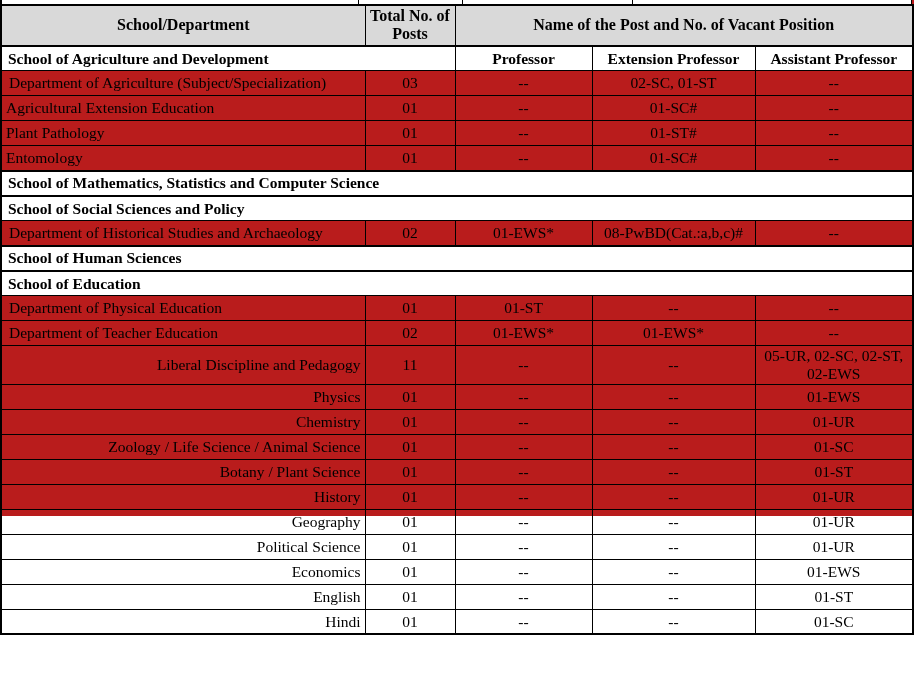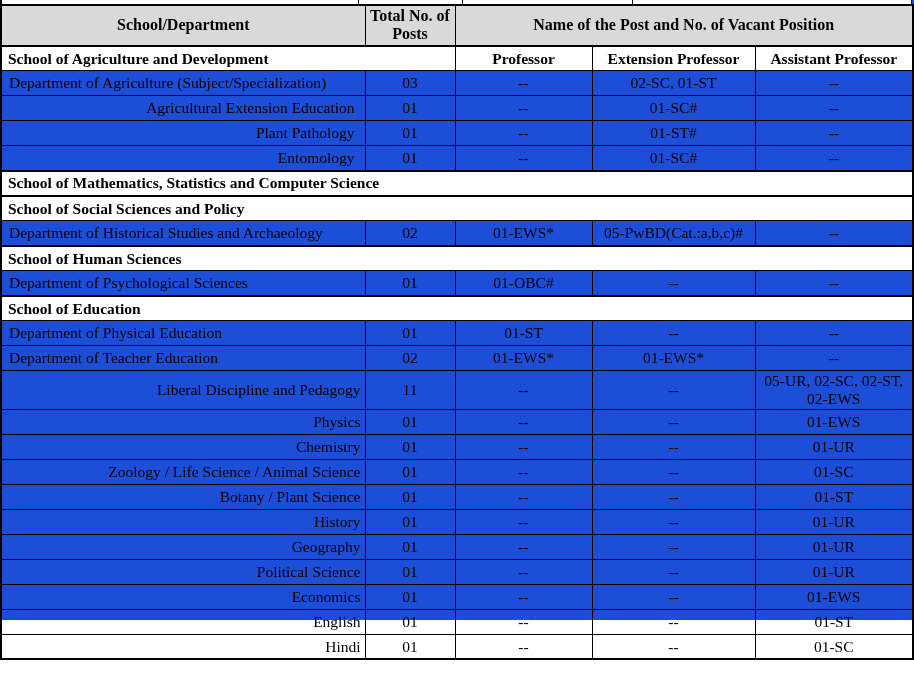--- a/index.html
+++ b/index.html
@@ -1,18 +1,18 @@
 <!DOCTYPE html>
 <html><head>
 <meta charset="utf-8">
 <style>
   * { margin:0; padding:0; box-sizing:border-box; }
   html,body { width:914px; height:700px; background:#ffffff; overflow:hidden; }
   body { font-family:"Liberation Serif","DejaVu Serif",serif; color:#000; }
-  .page { position:relative; width:914px; height:620px; background:#1d4ed8; }
+  .page { position:relative; width:914px; height:516px; background:#b91c1c; }
 
   
   .sliver { position:relative; width:912px; height:4px; background:#fff;
             border-left:2px solid #000; border-right:1px solid #000; }
   .sliver .vline { position:absolute; top:0; width:1px; height:4px; background:#000; }
 
   table { width:912px; border-collapse:collapse; table-layout:fixed;
           border:2px solid #000; }
   th, td { border:1px solid #000; font-size:15.5px; padding:1px 4px;
            vertical-align:middle; overflow:hidden; }
@@ -23,21 +23,21 @@
 
   tr.subheader-row { height:25px; border-top:2px solid #000;border-radius:6px; }
   tr.subheader-row th { background:#fff; font-weight:bold; text-align:center; }
 
   tr.data-row { height:25px; }
   tr.section-row { height:25px; border-top:2px solid #000;padding-left:21px; }
   td.section-cell { font-weight:bold; text-align:left; padding-left:6px; background:#fff; }
 
   td.dept-cell { }
   td.dept-cell.align-left   { text-align:left;  padding-left:7px; }
-  td.dept-cell.align-right  { text-align:right; padding-right:10px; }
+  td.dept-cell.align-right  { text-align:left; padding-right:10px; }
   td.dept-cell.align-center { text-align:right; }
   td.val-cell { text-align:center; line-height:1.15; }
 </style>
 </head>
 <body>
 
 <div class="page">
 
   <div class="sliver">
     <span class="vline" style="left:356px"></span>
@@ -98,32 +98,25 @@
         <tr class="section-row">
           <td colspan="5" class="section-cell">School of Mathematics, Statistics and Computer Science</td>
         </tr>
         <tr class="section-row">
           <td colspan="5" class="section-cell">School of Social Sciences and Policy</td>
         </tr>
         <tr class="data-row">
           <td class="dept-cell align-left">Department of Historical Studies and Archaeology</td>
           <td class="val-cell">02</td>
           <td class="val-cell">01-EWS*</td>
-          <td class="val-cell">05-PwBD(Cat.:a,b,c)#</td>
+          <td class="val-cell">08-PwBD(Cat.:a,b,c)#</td>
           <td class="val-cell">--</td>
         </tr>
         <tr class="section-row">
           <td colspan="5" class="section-cell">School of Human Sciences</td>
-        </tr>
-        <tr class="data-row">
-          <td class="dept-cell align-left">Department of  Psychological Sciences</td>
-          <td class="val-cell">01</td>
-          <td class="val-cell">01-OBC#</td>
-          <td class="val-cell">--</td>
-          <td class="val-cell">--</td>
         </tr>
         <tr class="section-row">
           <td colspan="5" class="section-cell">School of Education</td>
         </tr>
         <tr class="data-row">
           <td class="dept-cell align-left">Department of Physical Education</td>
           <td class="val-cell">01</td>
           <td class="val-cell">01-ST</td>
           <td class="val-cell">--</td>
           <td class="val-cell">--</td>

